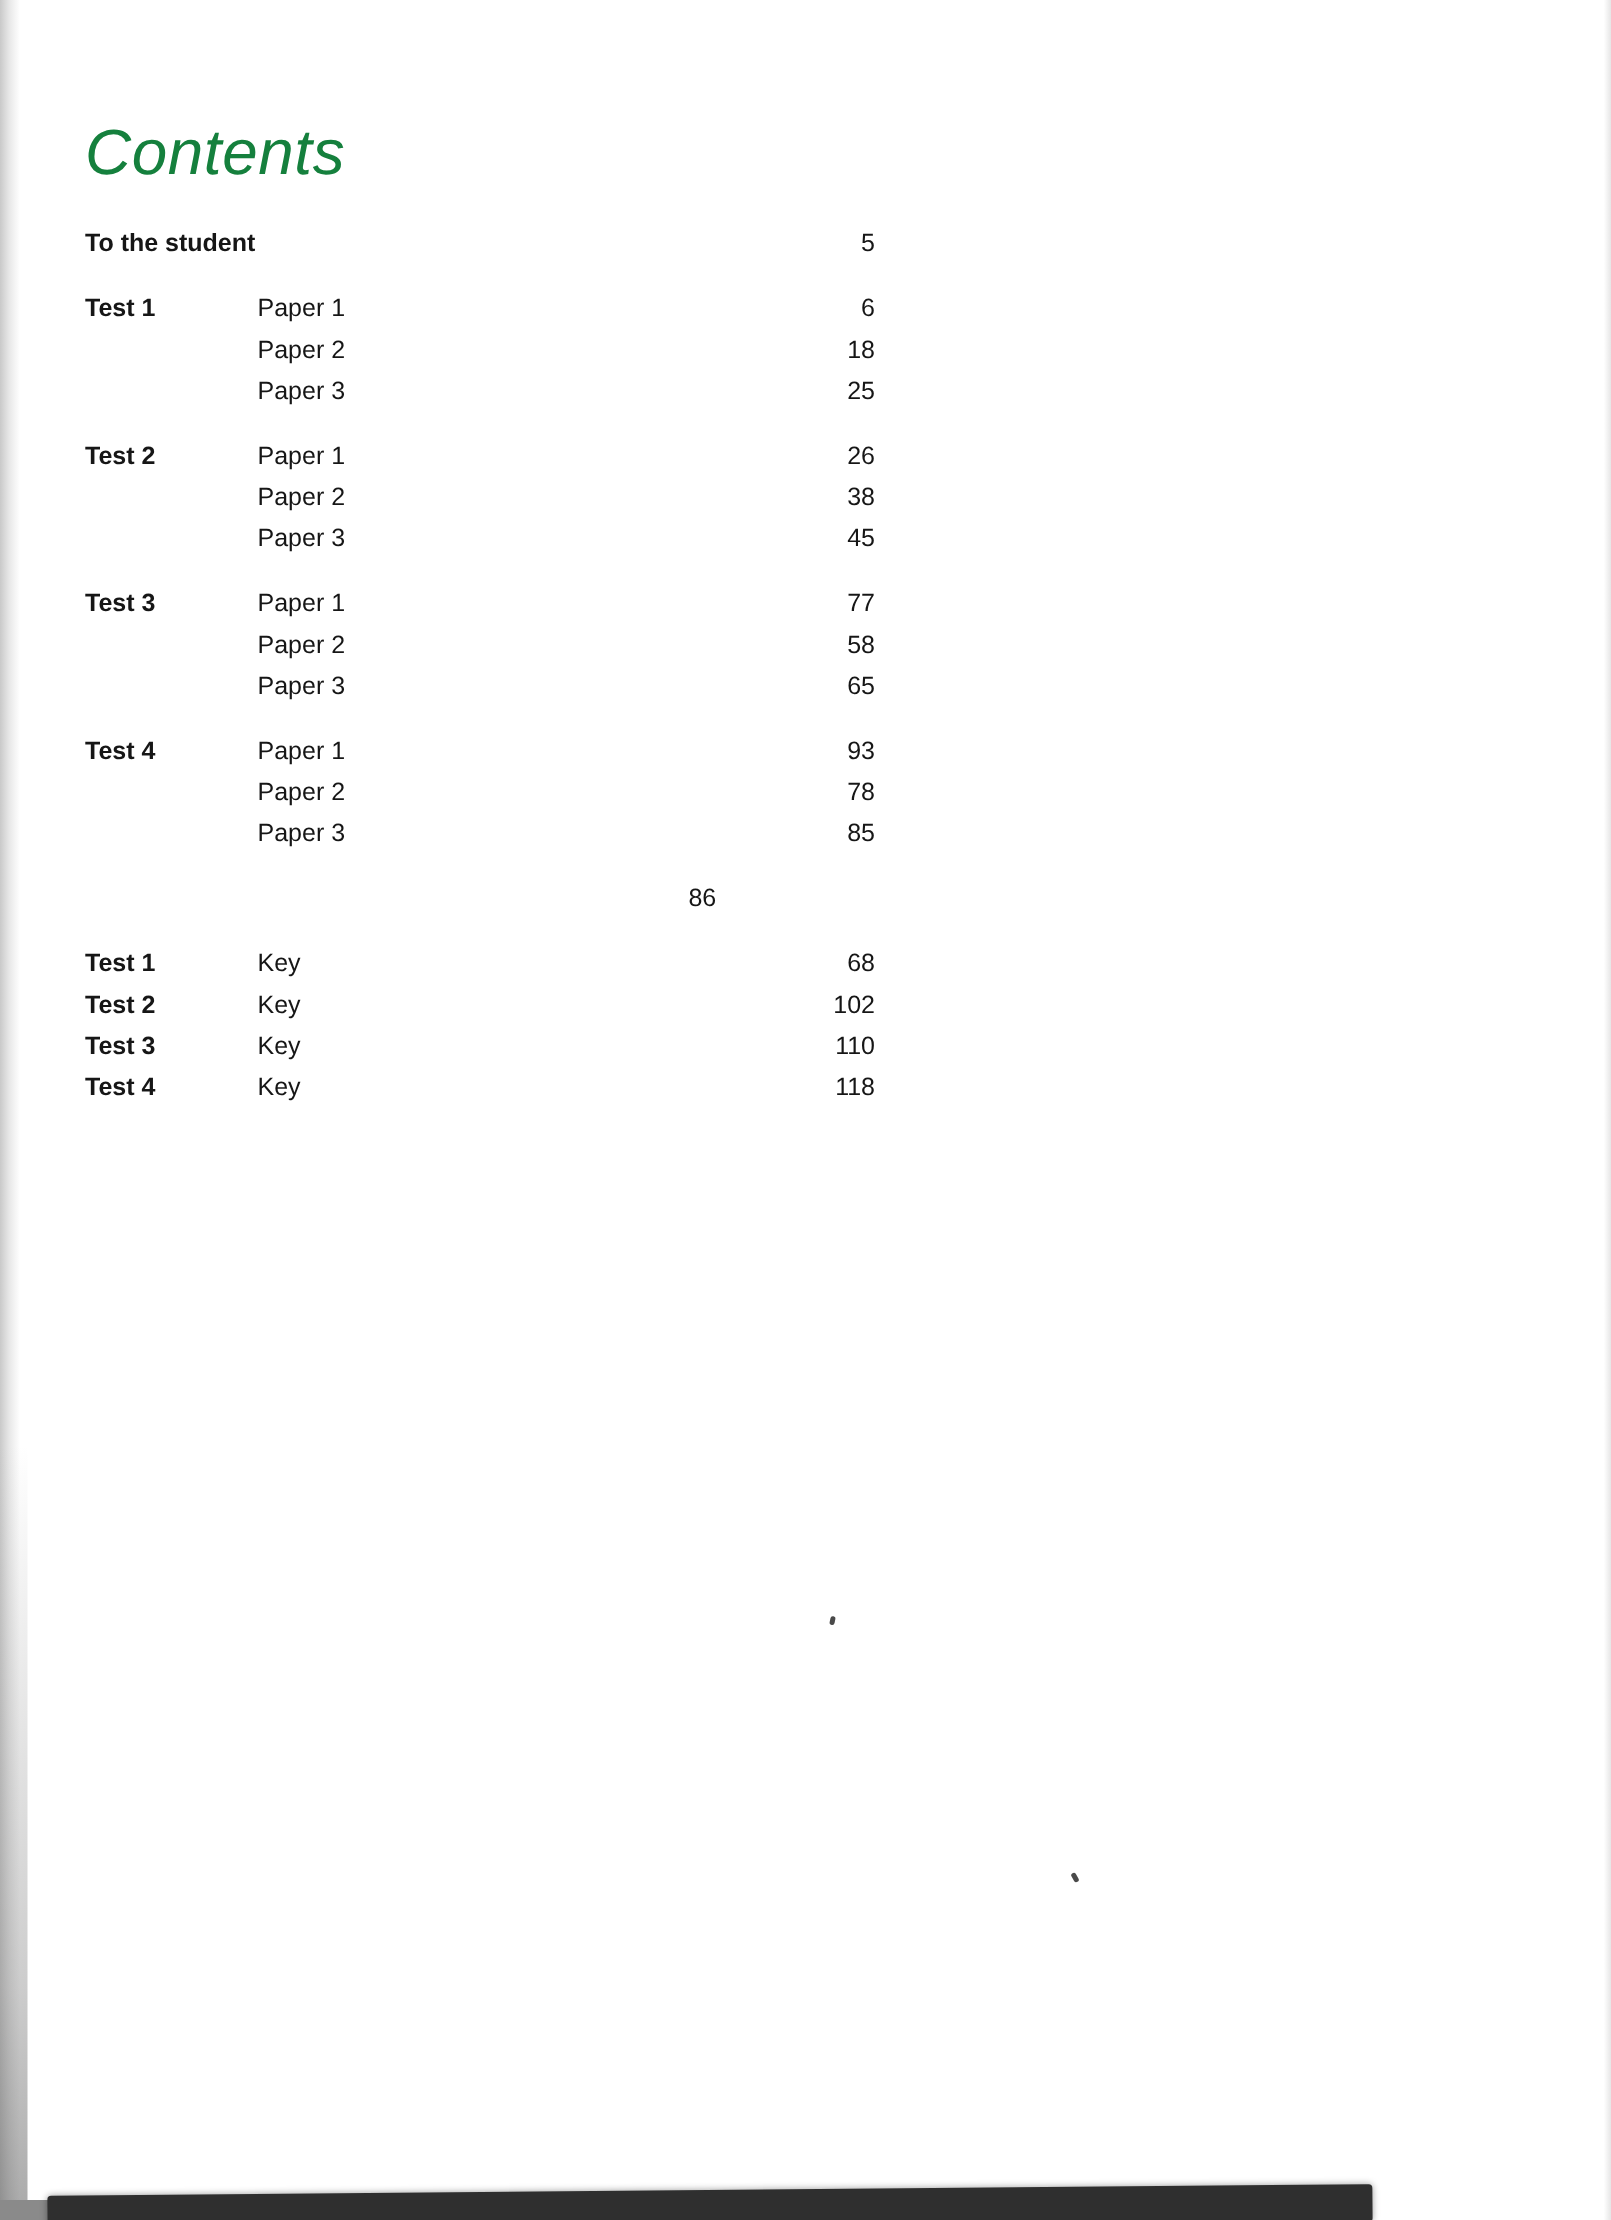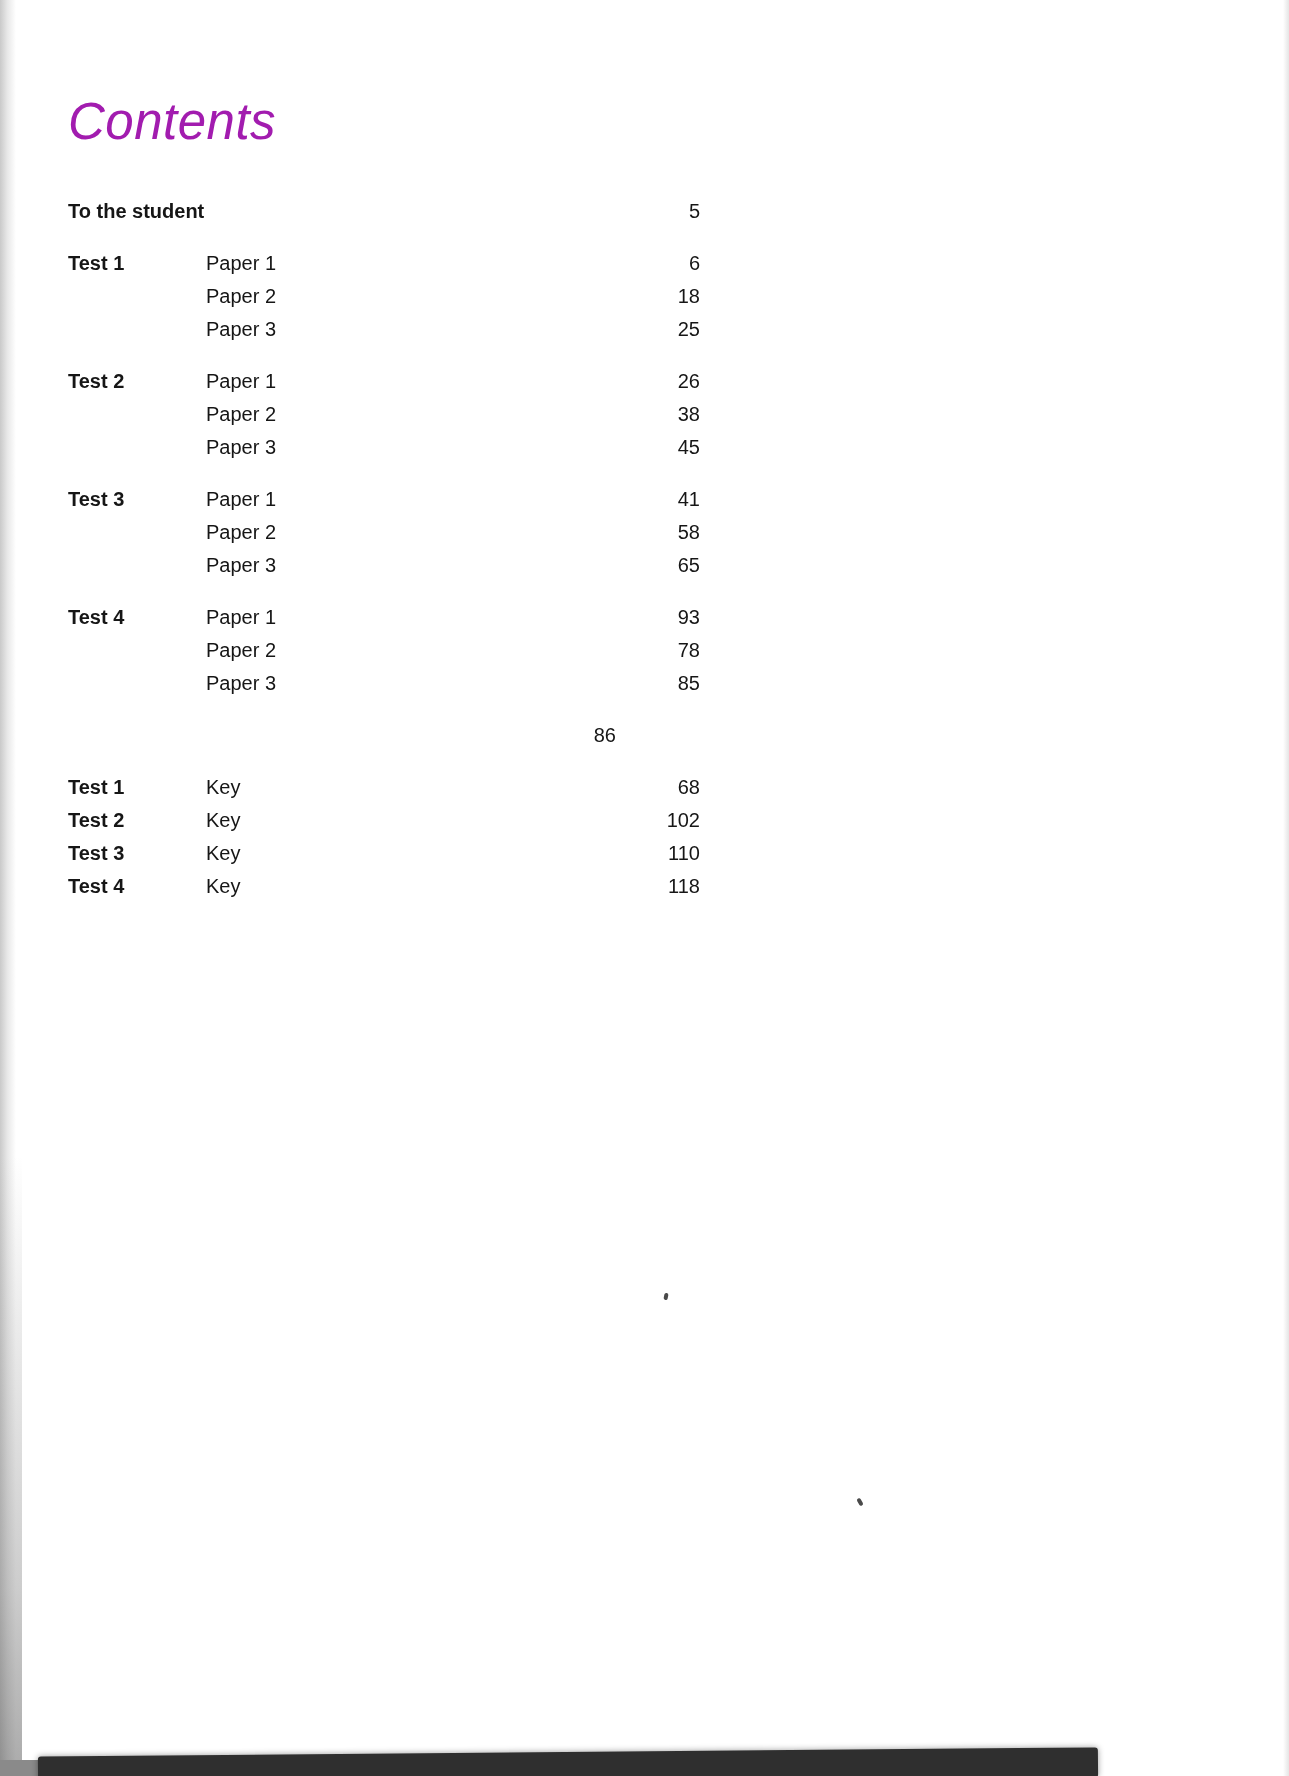--- a/index.html
+++ b/index.html
@@ -17,30 +17,30 @@
     position: absolute;
     left: 68px;
     top: 92px;
     width: 632px;
   }
   .title {
     font-size: 51px;
     font-style: italic;
     font-weight: 400;
     letter-spacing: 0.5px;
-    margin: 0 0 44px 0;
-    color: #a21caf;
+    margin: 0 0 28px 0;
+    color: #15803d;
   }
   .toc-row {
     display: grid;
     grid-template-columns: 138px 1fr 84px;
     font-size: 20px;
     line-height: 33px;
   }
-  .toc-row.single { grid-template-columns: 1fr 84px; }
+  .toc-row.single { grid-template-columns: 1fr 84px; gap: 43px; }
   .bold { font-weight: 700; }
   .cell { white-space: nowrap; }
   .page { text-align: right; }
   .group { margin-top: 19px; }
 
   
   .edge-left {
     position: absolute; left: 0; top: 0; width: 16px; height: 100%;
     background: linear-gradient(to right, #c9c9c9 0%, #e7e7e7 45%, #ffffff 100%);
   }
@@ -111,21 +111,21 @@
         <span class="cell"></span>
         <span class="cell">Paper 3</span>
         <span class="cell page">45</span>
       </div>
     </section>
 
     <section class="group">
       <div class="toc-row">
         <span class="cell bold">Test 3</span>
         <span class="cell">Paper 1</span>
-        <span class="cell page">41</span>
+        <span class="cell page">77</span>
       </div>
       <div class="toc-row">
         <span class="cell"></span>
         <span class="cell">Paper 2</span>
         <span class="cell page">58</span>
       </div>
       <div class="toc-row">
         <span class="cell"></span>
         <span class="cell">Paper 3</span>
         <span class="cell page">65</span>

